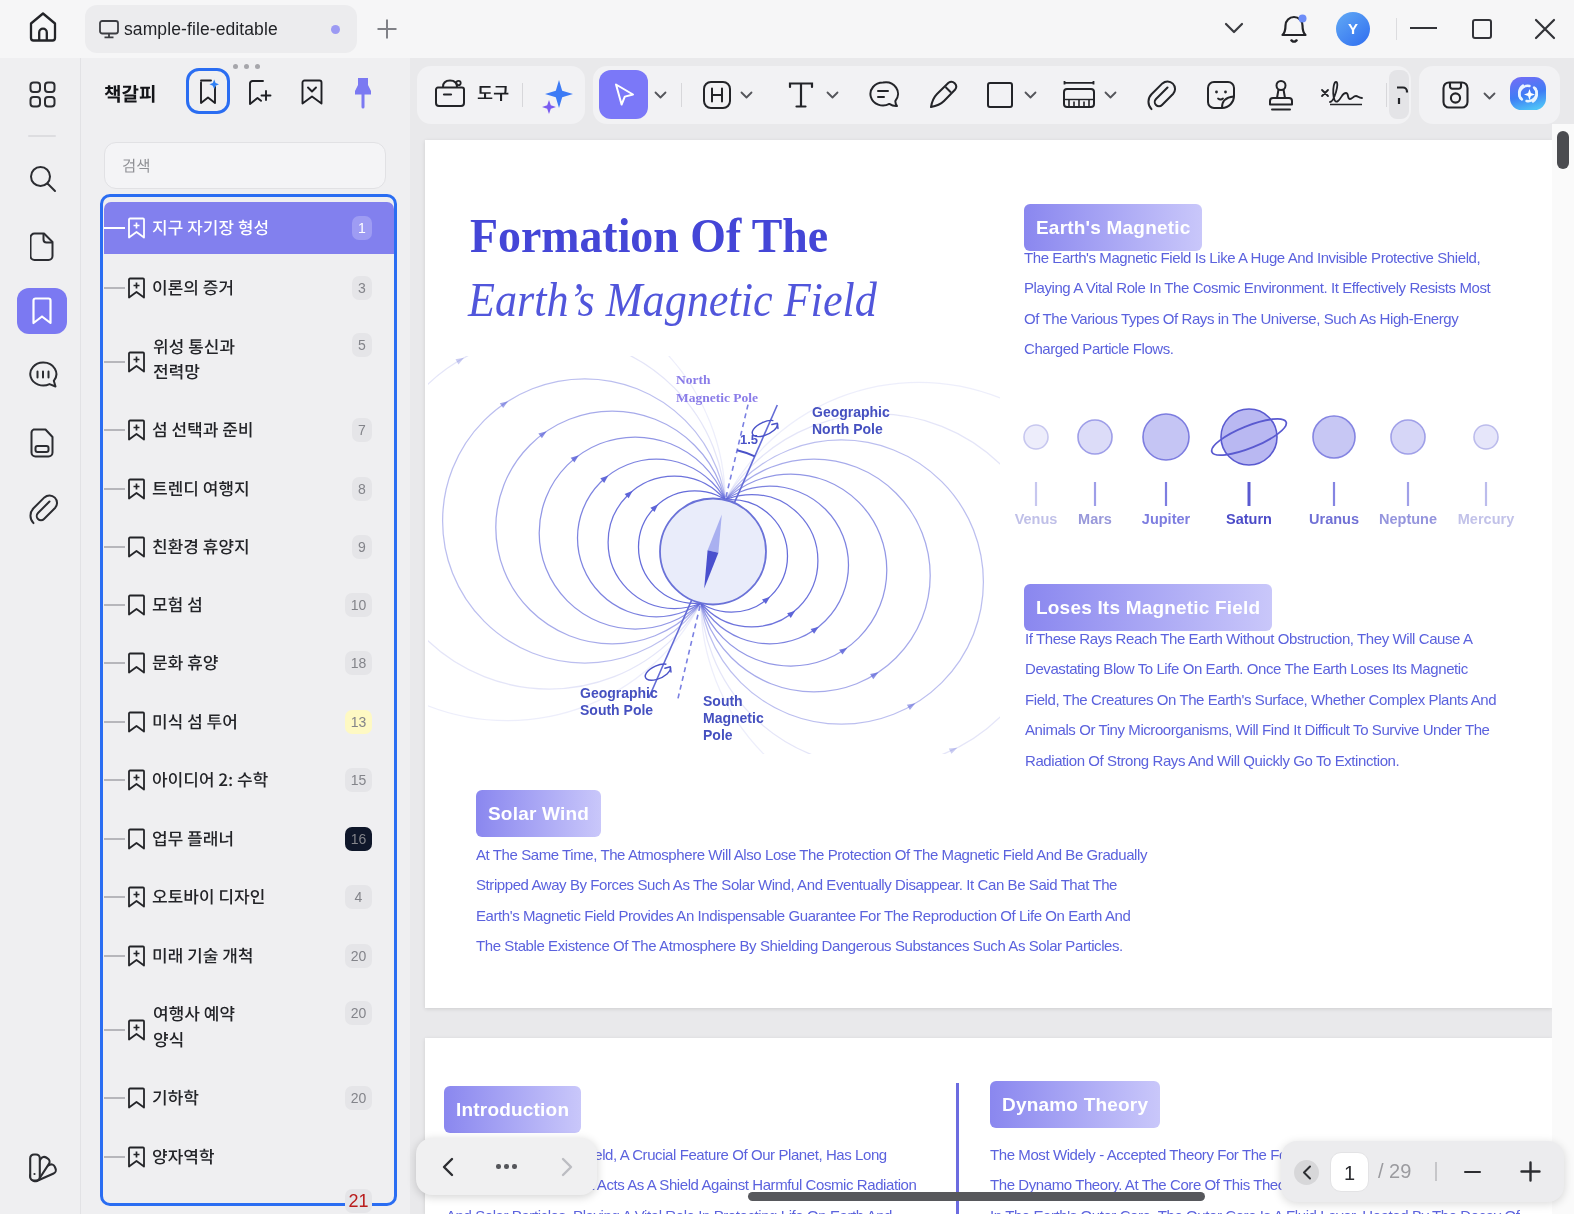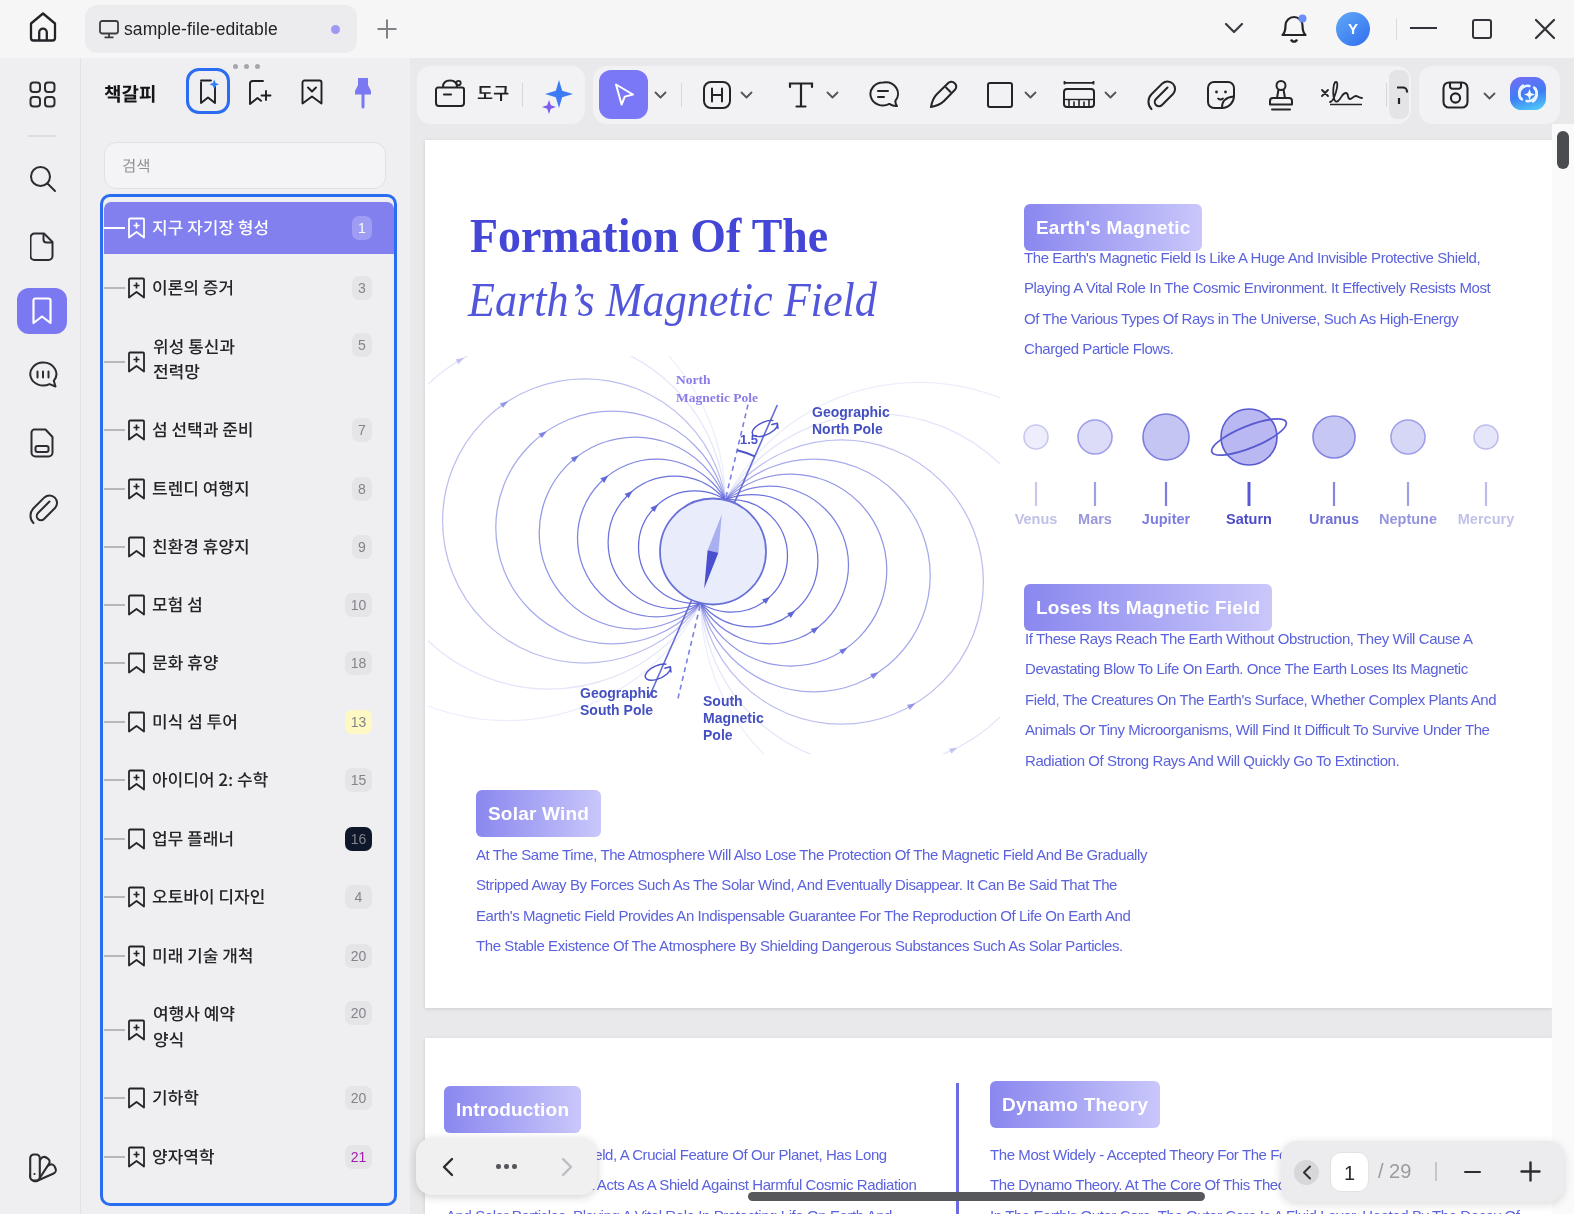--- a/index.html
+++ b/index.html
@@ -243,21 +243,21 @@
     <path transform="translate(0 17.0)" d="M12.4 -12H15V-10.5H12.4ZM12.4 -8.7H15V-7.2H12.4ZM5.1 -13.2Q6.3 -13.2 7.2 -12.8Q8.2 -12.3 8.7 -11.5Q9.2 -10.6 9.2 -9.5Q9.2 -8.4 8.7 -7.6Q8.2 -6.8 7.2 -6.3Q6.3 -5.8 5.1 -5.8Q3.9 -5.8 3 -6.3Q2.1 -6.8 1.5 -7.6Q1 -8.4 1 -9.5Q1 -10.6 1.5 -11.5Q2.1 -12.3 3 -12.8Q3.9 -13.2 5.1 -13.2ZM5.1 -11.8Q4.4 -11.8 3.9 -11.5Q3.3 -11.2 3 -10.7Q2.7 -10.2 2.7 -9.5Q2.7 -8.9 3 -8.4Q3.3 -7.9 3.9 -7.6Q4.4 -7.3 5.1 -7.3Q5.8 -7.3 6.3 -7.6Q6.9 -7.9 7.2 -8.4Q7.5 -8.9 7.5 -9.5Q7.5 -10.2 7.2 -10.7Q6.9 -11.2 6.3 -11.5Q5.8 -11.8 5.1 -11.8ZM11.1 -14.1H12.9V-5H11.1ZM7.9 -4.6Q9.5 -4.6 10.7 -4.2Q11.8 -3.9 12.4 -3.2Q13.1 -2.5 13.1 -1.6Q13.1 -0.7 12.4 0Q11.8 0.7 10.7 1Q9.5 1.4 7.9 1.4Q6.3 1.4 5.2 1Q4 0.7 3.4 0Q2.7 -0.7 2.7 -1.6Q2.7 -2.5 3.4 -3.2Q4 -3.9 5.2 -4.2Q6.3 -4.6 7.9 -4.6ZM7.9 -3.2Q6.8 -3.2 6.1 -3Q5.3 -2.8 4.9 -2.5Q4.5 -2.1 4.5 -1.6Q4.5 -1.1 4.9 -0.7Q5.3 -0.4 6.1 -0.2Q6.8 -0 7.9 -0Q9 -0 9.8 -0.2Q10.5 -0.4 10.9 -0.7Q11.3 -1.1 11.3 -1.6Q11.3 -2.1 10.9 -2.5Q10.5 -2.8 9.8 -3Q9 -3.2 7.9 -3.2Z M20.3 -13.4H21.8V-11.9Q21.8 -10.4 21.2 -9.1Q20.7 -7.8 19.7 -6.9Q18.8 -5.9 17.4 -5.4L16.5 -6.8Q17.4 -7.1 18.1 -7.7Q18.8 -8.2 19.3 -8.9Q19.8 -9.5 20 -10.3Q20.3 -11.1 20.3 -11.9ZM20.6 -13.4H22.1V-11.9Q22.1 -11.1 22.3 -10.4Q22.6 -9.6 23.1 -9Q23.6 -8.4 24.3 -7.9Q25 -7.4 25.9 -7.1L25 -5.7Q23.6 -6.1 22.6 -7.1Q21.7 -8 21.1 -9.2Q20.6 -10.5 20.6 -11.9ZM18.8 -4.1H29.2V1.4H27.4V-2.6H18.8ZM27.4 -14.1H29.2V-4.8H27.4Z" fill="#232428"></path>
   </svg>
 <div class="abs" style="left:345px;top:1086px;width:27px;height:24px;border-radius:7px;background:#e5e5e8;color:#83848a;font-size:14px;text-align:center;line-height:24px">20</div>
 <div class="abs" style="left:104px;top:1097px;width:21px;height:1.6px;background:#b6b6bb"></div>
 <svg class="ic" style="left:128px;top:1087px" width="17" height="22" viewBox="0 0 17 22">
     <path d="M2 1.5 h13 a1 1 0 0 1 1 1 V20.5 l-7.5 -5.5 -7.5 5.5 V2.5 a1 1 0 0 1 1 -1 Z" fill="none" stroke="#232428" stroke-width="1.8" stroke-linejoin="round"></path>
   </svg>
 <svg style="position:absolute;left:152px;top:1087px;overflow:visible" width="48" height="22" viewBox="0 0 48 22">
     <path transform="translate(0 17.0)" d="M11.8 -14.1H13.6V1.4H11.8ZM7.3 -12.5H9Q9 -10.8 8.6 -9.2Q8.3 -7.6 7.4 -6.2Q6.6 -4.8 5.2 -3.6Q3.9 -2.3 1.8 -1.4L0.9 -2.8Q3.2 -3.9 4.6 -5.3Q6 -6.7 6.6 -8.4Q7.3 -10.1 7.3 -12.2ZM1.7 -12.5H8.1V-11.1H1.7Z M26.7 -14.1H28.5V1.4H26.7ZM28.1 -7.9H30.9V-6.4H28.1ZM16.3 -11.7H25.5V-10.3H16.3ZM21 -9.2Q22.1 -9.2 22.9 -8.7Q23.8 -8.3 24.3 -7.4Q24.8 -6.6 24.8 -5.6Q24.8 -4.5 24.3 -3.7Q23.8 -2.9 22.9 -2.4Q22.1 -1.9 20.9 -1.9Q19.8 -1.9 19 -2.4Q18.1 -2.9 17.6 -3.7Q17.1 -4.5 17.1 -5.6Q17.1 -6.6 17.6 -7.4Q18.1 -8.3 19 -8.7Q19.8 -9.2 21 -9.2ZM20.9 -7.7Q20.3 -7.7 19.8 -7.5Q19.3 -7.2 19.1 -6.7Q18.8 -6.2 18.8 -5.6Q18.8 -4.9 19.1 -4.4Q19.3 -3.9 19.8 -3.7Q20.3 -3.4 20.9 -3.4Q21.6 -3.4 22.1 -3.7Q22.5 -3.9 22.8 -4.4Q23.1 -4.9 23.1 -5.6Q23.1 -6.2 22.8 -6.7Q22.5 -7.2 22.1 -7.5Q21.6 -7.7 20.9 -7.7ZM20 -13.9H21.8V-11.1H20Z M32.1 -12.6H41.2V-11.2H32.1ZM36.7 -10.5Q37.8 -10.5 38.6 -10.2Q39.5 -9.8 39.9 -9.2Q40.4 -8.6 40.4 -7.7Q40.4 -6.9 39.9 -6.2Q39.5 -5.6 38.6 -5.2Q37.8 -4.9 36.7 -4.9Q35.6 -4.9 34.7 -5.2Q33.8 -5.6 33.4 -6.2Q32.9 -6.9 32.9 -7.7Q32.9 -8.6 33.4 -9.2Q33.8 -9.8 34.7 -10.2Q35.6 -10.5 36.7 -10.5ZM36.7 -9.2Q35.7 -9.2 35.2 -8.8Q34.6 -8.4 34.6 -7.7Q34.6 -7 35.2 -6.6Q35.7 -6.2 36.7 -6.2Q37.6 -6.2 38.1 -6.6Q38.7 -7 38.7 -7.7Q38.7 -8.4 38.1 -8.8Q37.6 -9.2 36.7 -9.2ZM42.4 -14.1H44.2V-4.4H42.4ZM43.7 -10H46.4V-8.5H43.7ZM34 -3.7H44.2V1.4H42.4V-2.2H34ZM35.8 -14.2H37.6V-11.8H35.8Z" fill="#232428"></path>
   </svg>
-<div class="abs" style="left:345px;top:1145px;width:27px;height:24px;border-radius:7px;background:#e5e5e8;color:#a21caf;font-size:14px;text-align:center;line-height:24px">21</div>
+<div class="abs" style="left:345px;top:1189px;width:27px;height:24px;border-radius:7px;background:#e5e5e8;color:#b91c1c;font-size:18px;text-align:center;line-height:24px">21</div>
 <div class="abs" style="left:104px;top:1156px;width:21px;height:1.6px;background:#b6b6bb"></div>
 <svg class="ic" style="left:128px;top:1146px" width="17" height="22" viewBox="0 0 17 22">
     <path d="M2 1.5 h13 a1 1 0 0 1 1 1 V20.5 l-7.5 -5.5 -7.5 5.5 V2.5 a1 1 0 0 1 1 -1 Z" fill="none" stroke="#232428" stroke-width="1.8" stroke-linejoin="round"></path>
     <path d="M8.5 5.5 v6 M5.5 8.5 h6" stroke="#232428" stroke-width="1.7" fill="none"></path>
   </svg>
 <svg style="position:absolute;left:152px;top:1146px;overflow:visible" width="64" height="22" viewBox="0 0 64 22">
     <path transform="translate(0 17.0)" d="M12.4 -12H15V-10.5H12.4ZM12.4 -8.7H15V-7.2H12.4ZM5.1 -13.2Q6.3 -13.2 7.2 -12.8Q8.2 -12.3 8.7 -11.5Q9.2 -10.6 9.2 -9.5Q9.2 -8.4 8.7 -7.6Q8.2 -6.8 7.2 -6.3Q6.3 -5.8 5.1 -5.8Q3.9 -5.8 3 -6.3Q2.1 -6.8 1.5 -7.6Q1 -8.4 1 -9.5Q1 -10.6 1.5 -11.5Q2.1 -12.3 3 -12.8Q3.9 -13.2 5.1 -13.2ZM5.1 -11.8Q4.4 -11.8 3.9 -11.5Q3.3 -11.2 3 -10.7Q2.7 -10.2 2.7 -9.5Q2.7 -8.9 3 -8.4Q3.3 -7.9 3.9 -7.6Q4.4 -7.3 5.1 -7.3Q5.8 -7.3 6.3 -7.6Q6.9 -7.9 7.2 -8.4Q7.5 -8.9 7.5 -9.5Q7.5 -10.2 7.2 -10.7Q6.9 -11.2 6.3 -11.5Q5.8 -11.8 5.1 -11.8ZM11.1 -14.1H12.9V-5H11.1ZM7.9 -4.6Q9.5 -4.6 10.7 -4.2Q11.8 -3.9 12.4 -3.2Q13.1 -2.5 13.1 -1.6Q13.1 -0.7 12.4 0Q11.8 0.7 10.7 1Q9.5 1.4 7.9 1.4Q6.3 1.4 5.2 1Q4 0.7 3.4 0Q2.7 -0.7 2.7 -1.6Q2.7 -2.5 3.4 -3.2Q4 -3.9 5.2 -4.2Q6.3 -4.6 7.9 -4.6ZM7.9 -3.2Q6.8 -3.2 6.1 -3Q5.3 -2.8 4.9 -2.5Q4.5 -2.1 4.5 -1.6Q4.5 -1.1 4.9 -0.7Q5.3 -0.4 6.1 -0.2Q6.8 -0 7.9 -0Q9 -0 9.8 -0.2Q10.5 -0.4 10.9 -0.7Q11.3 -1.1 11.3 -1.6Q11.3 -2.1 10.9 -2.5Q10.5 -2.8 9.8 -3Q9 -3.2 7.9 -3.2Z M20.1 -11.8H21.5V-9.6Q21.5 -8.4 21.2 -7.1Q20.9 -5.9 20.3 -4.8Q19.7 -3.7 18.9 -2.9Q18.1 -2 17.1 -1.6L16.1 -3Q17 -3.4 17.7 -4.1Q18.5 -4.8 19 -5.8Q19.5 -6.7 19.8 -7.7Q20.1 -8.7 20.1 -9.6ZM20.5 -11.8H21.9V-9.6Q21.9 -8.7 22.1 -7.8Q22.4 -6.9 22.9 -6Q23.4 -5.1 24.2 -4.5Q24.9 -3.8 25.8 -3.3L24.8 -1.9Q23.8 -2.4 23 -3.2Q22.2 -4 21.6 -5.1Q21.1 -6.1 20.8 -7.3Q20.5 -8.4 20.5 -9.6ZM16.7 -12.6H25.1V-11.1H16.7ZM26.7 -14.1H28.5V1.4H26.7ZM28.1 -8H30.9V-6.5H28.1Z M39 -11.9H43.7V-10.5H39ZM39 -8.5H43.7V-7.1H39ZM34.5 -4.2H44.9V1.4H43.1V-2.7H34.5ZM43.1 -14.1H44.9V-5H43.1ZM36.3 -13.3Q37.5 -13.3 38.4 -12.8Q39.3 -12.3 39.8 -11.5Q40.4 -10.6 40.4 -9.5Q40.4 -8.4 39.8 -7.5Q39.3 -6.7 38.4 -6.2Q37.5 -5.7 36.3 -5.7Q35.2 -5.7 34.3 -6.2Q33.3 -6.7 32.8 -7.5Q32.3 -8.4 32.3 -9.5Q32.3 -10.6 32.8 -11.5Q33.3 -12.3 34.3 -12.8Q35.2 -13.3 36.3 -13.3ZM36.3 -11.8Q35.6 -11.8 35.1 -11.5Q34.6 -11.2 34.3 -10.7Q34 -10.2 34 -9.5Q34 -8.8 34.3 -8.3Q34.6 -7.8 35.1 -7.5Q35.7 -7.2 36.3 -7.2Q37 -7.2 37.5 -7.5Q38.1 -7.8 38.4 -8.3Q38.7 -8.8 38.7 -9.5Q38.7 -10.2 38.4 -10.7Q38.1 -11.2 37.5 -11.5Q37 -11.8 36.3 -11.8Z M47.7 -12.6H56.9V-11.2H47.7ZM52.3 -10.5Q53.4 -10.5 54.3 -10.2Q55.1 -9.8 55.6 -9.2Q56.1 -8.6 56.1 -7.7Q56.1 -6.9 55.6 -6.2Q55.1 -5.6 54.3 -5.2Q53.4 -4.9 52.3 -4.9Q51.2 -4.9 50.3 -5.2Q49.5 -5.6 49 -6.2Q48.5 -6.9 48.5 -7.7Q48.5 -8.6 49 -9.2Q49.5 -9.8 50.3 -10.2Q51.2 -10.5 52.3 -10.5ZM52.3 -9.2Q51.4 -9.2 50.8 -8.8Q50.2 -8.4 50.2 -7.7Q50.2 -7 50.8 -6.6Q51.4 -6.2 52.3 -6.2Q53.2 -6.2 53.8 -6.6Q54.4 -7 54.4 -7.7Q54.4 -8.4 53.8 -8.8Q53.2 -9.2 52.3 -9.2ZM58 -14.1H59.8V-4.4H58ZM59.3 -10H62V-8.5H59.3ZM49.6 -3.7H59.8V1.4H58V-2.2H49.6ZM51.4 -14.2H53.2V-11.8H51.4Z" fill="#232428"></path>
   </svg>
 <div class="abs" style="left:410px;top:58px;width:1164px;height:66px;background:#e9e9eb"></div>
 <div class="abs" style="left:417px;top:66px;width:168px;height:58px;background:#f2f2f4;border-radius:14px"></div>

